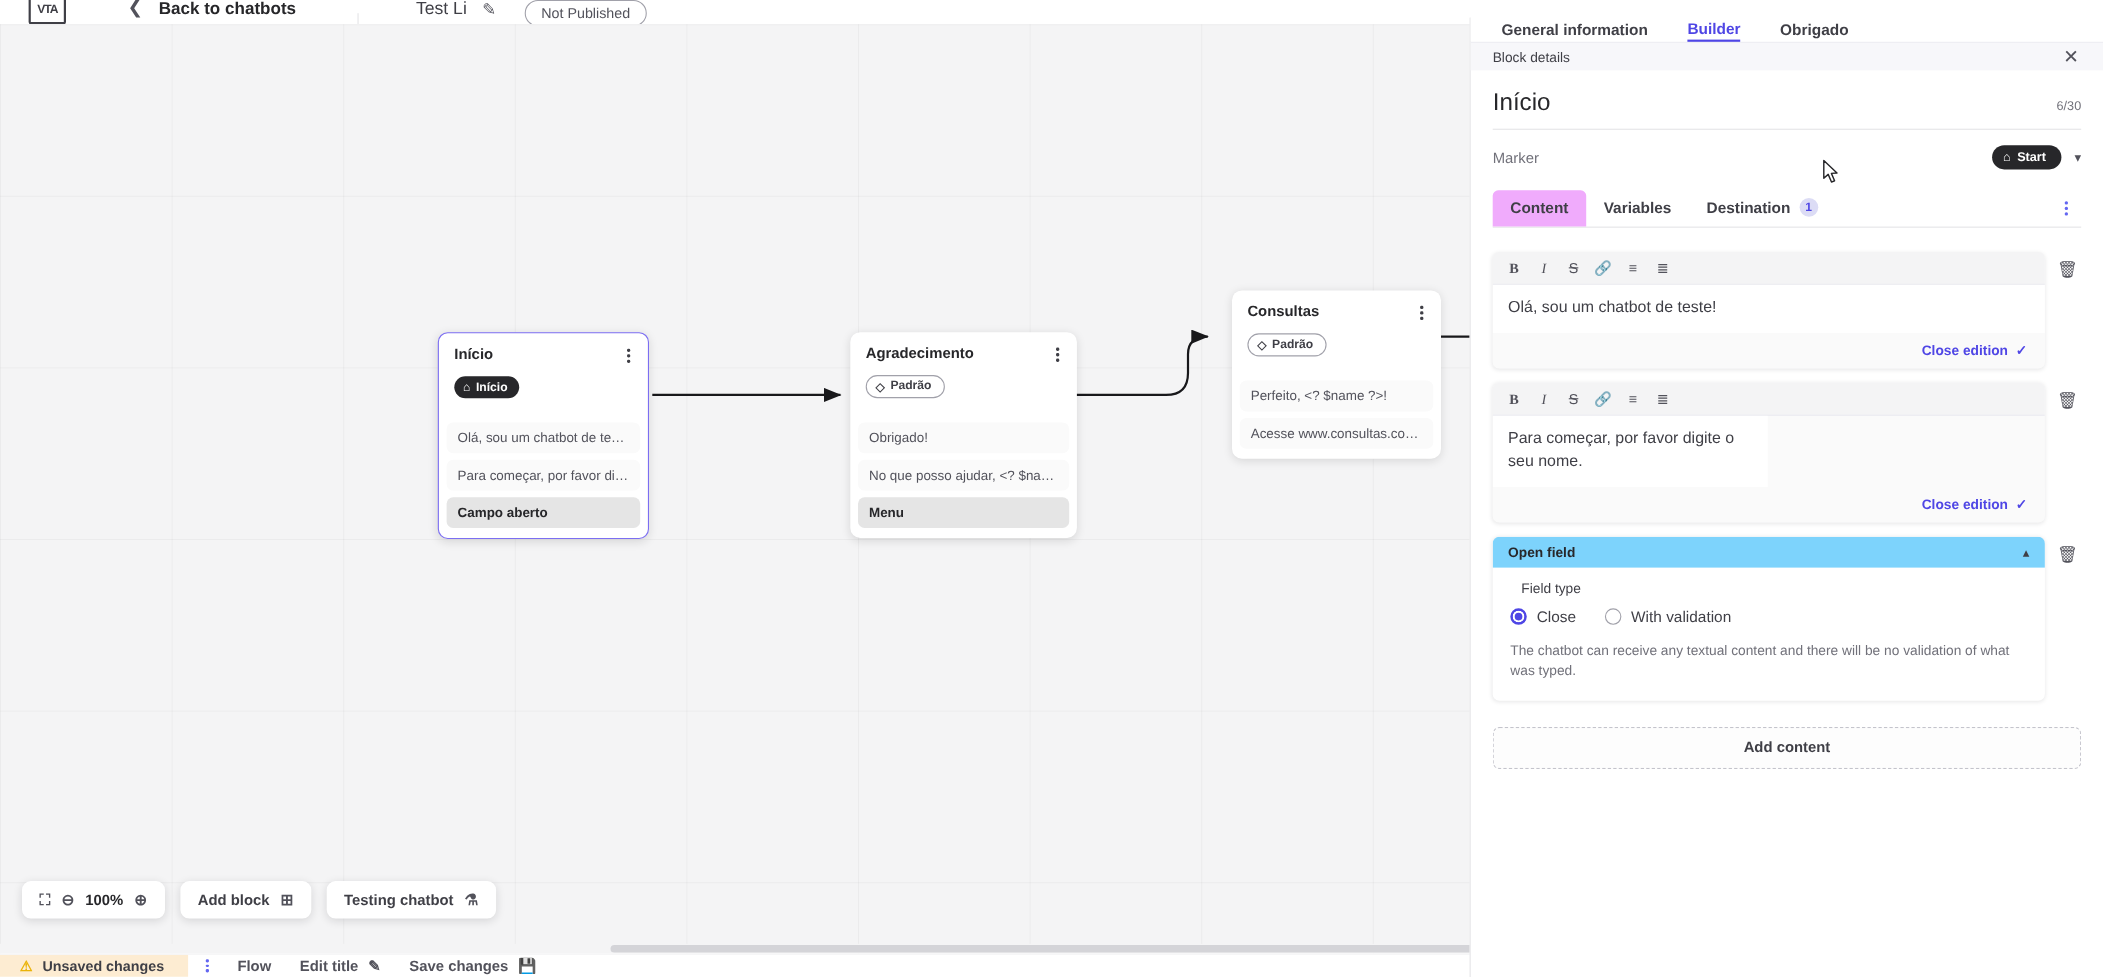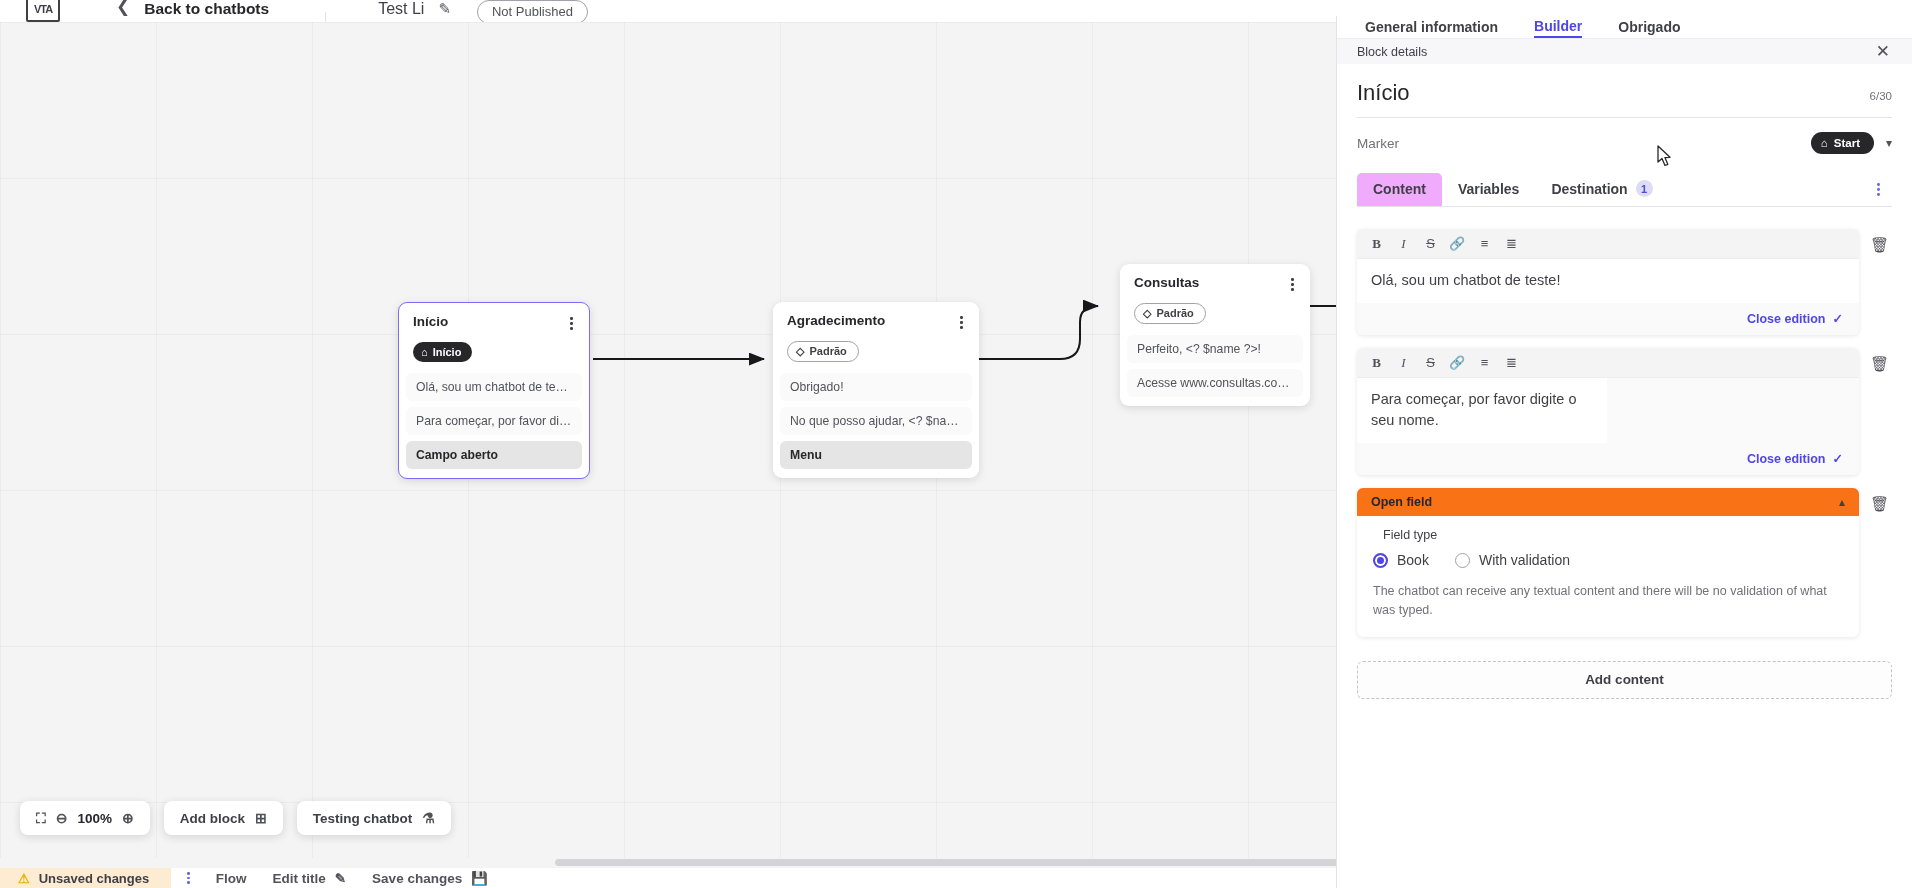--- a/index.html
+++ b/index.html
@@ -78,21 +78,21 @@
   .tag-dark {
     display: inline-flex; align-items: center; gap: 5px;
     background: #27272a; color: #ffffff; border-radius: 20px;
     padding: 4px 11px 4px 8px; font-size: 11px; font-weight: 700;
   }
   .tag-light {
     display: inline-flex; align-items: center; gap: 5px;
     background: #ffffff; color: #3f3f46; border: 1.2px solid #a1a1aa;
     border-radius: 20px; padding: 3px 11px 3px 8px; font-size: 11px; font-weight: 600;
   }
-  .node-rows { margin-top: 11px; padding: 0 7px; display: flex; flex-direction: column; gap: 6px; }
+  .node-rows { margin-top: 22px; padding: 0 7px; display: flex; flex-direction: column; gap: 6px; }
   .node-row {
     background: #fafafa; border-radius: 6px; padding: 7px 10px;
     font-size: 12.2px; color: #52525b; white-space: nowrap; overflow: hidden;
     text-overflow: ellipsis;
   }
   .node-row.hl {
     background: #e5e5e5; color: #27272a; font-weight: 700;
   }
 
   .edge-svg { position: absolute; left: 0; top: 0; width: 100%; height: 100%; pointer-events: none; }
@@ -230,21 +230,21 @@
     font-size: 15px; color: #52525b; padding: 4px 3px; cursor: pointer;
     margin-top: 3px;
   }
 
   
   .of-card {
     flex: 1; background: #ffffff; border-radius: 6px;
     box-shadow: 0 1px 4px rgba(24,24,27,.10); overflow: hidden;
   }
   .of-head {
-    background: #f97316; padding: 7px 14px; display: flex;
+    background: #7dd3fc; padding: 7px 14px; display: flex;
     align-items: center; justify-content: space-between;
   }
   .of-title { font-size: 12.5px; font-weight: 700; color: #27272a; }
   .of-chev { font-size: 12px; color: #3f3f46; }
   .of-body { padding: 12px 16px 16px; }
   .of-sub { font-size: 12.5px; color: #3f3f46; margin-left: 10px; }
   .radio-row { display: flex; align-items: center; gap: 26px; margin-top: 10px; }
   .radio-item { display: flex; align-items: center; gap: 9px; cursor: pointer; }
   .radio {
     width: 15px; height: 15px; border-radius: 50%;
@@ -518,21 +518,21 @@
         <div class="of-card">
           <div class="of-head">
             <span class="of-title">Open field</span>
             <span class="of-chev">▴</span>
           </div>
           <div class="of-body">
             <div class="of-sub">Field type</div>
             <div class="radio-row">
               <span class="radio-item">
                 <span class="radio on"></span>
-                <span class="radio-lbl">Book</span>
+                <span class="radio-lbl">Close</span>
               </span>
               <span class="radio-item">
                 <span class="radio"></span>
                 <span class="radio-lbl">With validation</span>
               </span>
             </div>
             <div class="of-desc">The chatbot can receive any textual content and there will be no validation of what was typed.</div>
           </div>
         </div>
         <span class="trash">🗑</span>

